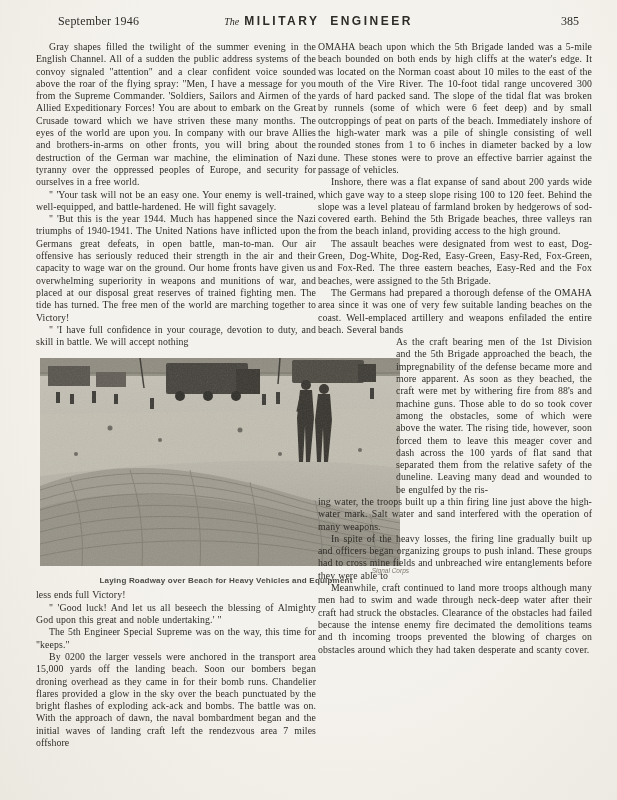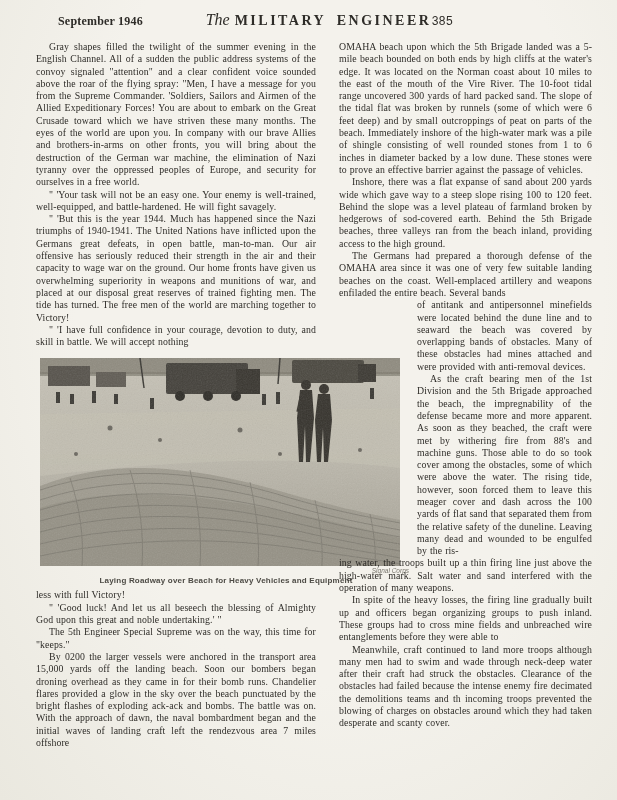--- a/index.html
+++ b/index.html
@@ -3,27 +3,27 @@
 <meta charset="utf-8">
 <style>
   html,body{margin:0;padding:0;}
   body{
     width:617px;height:800px;overflow:hidden;position:relative;
     font-family:"Liberation Serif",serif;color:#2e2c28;
     background:radial-gradient(ellipse at 55% 35%, #f4f2ec 55%, #eae8df 100%);
   }
   
   .pg-header{display:flex;align-items:baseline;padding:11px 38px 0 58px;}
-  .h-left{width:150px;font-size:12px;letter-spacing:0.2px;font-weight:bold;}
+  .h-left{width:150px;font-size:12px;letter-spacing:0.2px;}
   .h-center{flex:1;text-align:center;white-space:nowrap;}
-  .h-the{font-style:italic;font-size:16px;margin-right:5px;}
-  .h-title{font-family:Liberation Serif, serif;font-weight:bold;font-size:14px;letter-spacing:2.5px;word-spacing:5px;}
-  .h-right{width:150px;text-align:left;font-size:12px;font-family:Liberation Mono, monospace;}
+  .h-the{font-style:italic;font-size:10px;margin-right:5px;}
+  .h-title{font-family:Liberation Sans, sans-serif;font-weight:bold;font-size:12px;letter-spacing:2.5px;word-spacing:5px;}
+  .h-right{width:150px;text-align:right;font-size:12px;}
   
-  .content{display:flex;gap:23px;padding:12px 25px 0 36px;}
+  .content{display:flex;gap:2px;padding:12px 25px 0 36px;}
   .col-left{width:280px;flex:none;}
   .col-right{flex:1;min-width:0;}
   .col p{
     margin:0;font-size:9.8px;line-height:12.3px;text-align:justify;
     text-indent:13px;letter-spacing:0.1px;word-spacing:0.4px;
   }
   .cont > p:first-child{text-indent:0;}
   .narrow{margin-left:78px;}
   
   .photo-fig{width:372px;margin:10px 0 4px 4px;}
@@ -131,35 +131,35 @@
           <circle cx="36" cy="96" r="2"></circle>
             <circle cx="240" cy="96" r="2"></circle>
         </g>
         <rect x="0" y="0" width="360" height="208" filter="url(#grain)" opacity="0.16"></rect>
       </svg>
       <div class="photo-credit">Signal Corps</div>
       <div class="photo-caption">Laying Roadway over Beach for Heavy Vehicles and Equipment</div>
     </div>
 
     <div class="cont">
-        <p>less with full Victory!</p>
+        <p>less ends full Victory!</p>
         <p>" 'Good luck!  And let us all beseech the blessing of Almighty God upon this great and noble undertaking.' "</p>
         <p>The 5th Engineer Special Supreme was on the way, this time for "keeps."</p>
         <p>By 0200 the larger vessels were anchored in the transport area 15,000 yards off the landing beach. Soon our bombers began droning overhead as they came in for their bomb runs.  Chandelier flares provided a glow in the sky over the beach punctuated by the bright flashes of exploding ack-ack and bombs. The battle was on.  With the approach of dawn, the naval bombardment began and the initial waves of landing craft left the rendezvous area 7 miles offshore</p>
       </div>
   </div>
 
   <div class="col col-right">
     <div class="cont">
         <p>OMAHA beach upon which the 5th Brigade landed was a 5-mile beach bounded on both ends by high cliffs at the water's edge.  It was located on the Norman coast about 10 miles to the east of the mouth of the Vire River.  The 10-foot tidal range uncovered 300 yards of hard packed sand.  The slope of the tidal flat was broken by runnels (some of which were 6 feet deep) and by small outcroppings of peat on parts of the beach. Immediately inshore of the high-water mark was a pile of shingle consisting of well rounded stones from 1 to 6 inches in diameter backed by a low dune. These stones were to prove an effective barrier against the passage of vehicles.</p>
         <p>Inshore, there was a flat expanse of sand about 200 yards wide which gave way to a steep slope rising 100 to 120 feet.  Behind the slope was a level plateau of farmland broken by hedgerows of sod-covered earth. Behind the 5th Brigade beaches, three valleys ran from the beach inland, providing access to the high ground.</p>
+        <p>The assault beaches were designated from west to east, Dog-Green, Dog-White, Dog-Red, Easy-Green, Easy-Red, Fox-Green, and Fox-Red. The three eastern beaches, Easy-Red and the Fox beaches, were assigned to the 5th Brigade.</p>
         <p>The Germans had prepared a thorough defense of the OMAHA area since it was one of very few suitable landing beaches on the coast.  Well-emplaced artillery and weapons enfiladed the entire beach. Several bands</p>
       </div>
     <div class="cont narrow">
-        <p>of antitank and antipersonnel minefields were located behind the dune line and to seaward the beach was covered by overlapping bands of obstacles.  Many of these obstacles had mines attached and were provided with anti-removal devices.</p>
         <p>As the craft bearing men of the 1st Division and the 5th Brigade approached the beach, the impregnability of the defense became more and more apparent. As soon as they beached, the craft were met by withering fire from 88's and machine guns.  Those able to do so took cover among the obstacles, some of which were above the water.  The rising tide, however, soon forced them to leave this meager cover and dash across the 100 yards of flat sand that separated them from the relative safety of the duneline.  Leaving many dead and wounded to be engulfed by the ris-</p>
       </div>
     <div class="cont">
         <p>ing water, the troops built up a thin firing line just above the high-water mark.  Salt water and sand interfered with the operation of many weapons.</p>
         <p>In spite of the heavy losses, the firing line gradually built up and officers began organizing groups to push inland.  These groups had to cross mine fields and unbreached wire entanglements before they were able to</p>
         <p>Meanwhile, craft continued to land more troops although many men had to swim and wade through neck-deep water after their craft had struck the obstacles.  Clearance of the obstacles had failed because the intense enemy fire decimated the demolitions teams and th incoming troops prevented the blowing of charges on obstacles around which they had taken desperate and scanty cover.</p>
       </div>
   </div>
 
 </div>

